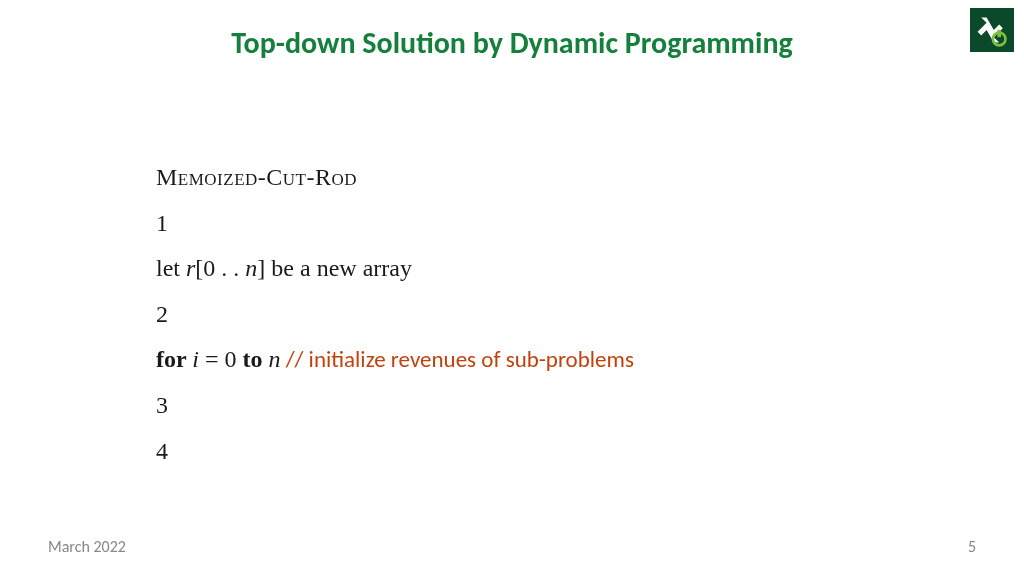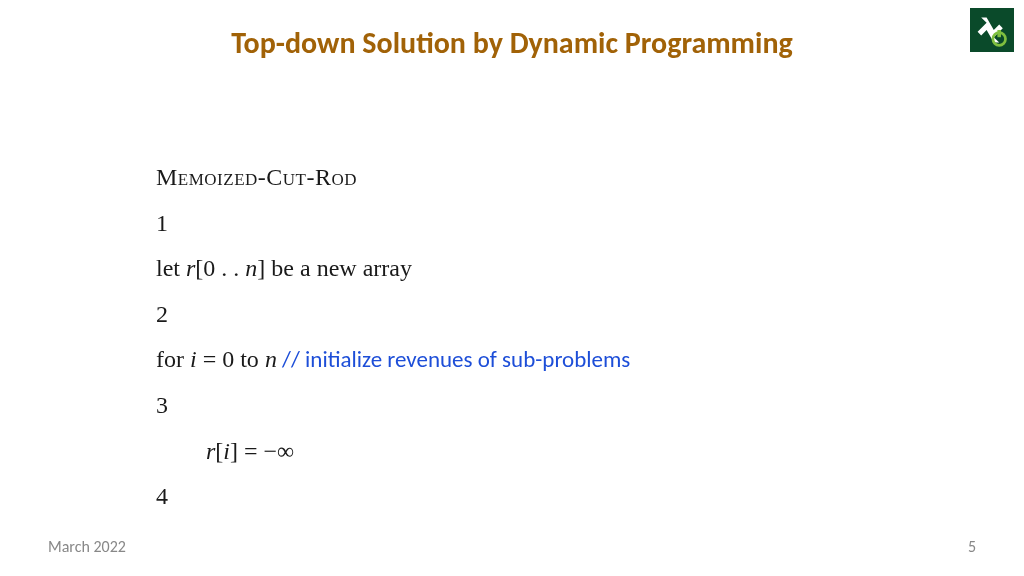--- a/index.html
+++ b/index.html
@@ -24,21 +24,21 @@
     }
     .logo svg { width: 36px; height: 36px; }
     .title {
       position: absolute;
       top: 24px;
       left: 0;
       right: 0;
       text-align: center;
       font-size: 30px;
       font-weight: bold;
-      color: #a16207;
+      color: #15803d;
       padding: 0 100px;
     }
     .pseudocode {
       position: absolute;
       top: 155px;
       left: 156px;
       font-family: 'Times New Roman', serif;
       font-size: 24px;
       color: #1a1a1a;
       line-height: 1.9;
@@ -52,23 +52,23 @@
       align-items: baseline;
       flex-direction: column;
     }
     .line-num {
       width: 40px;
       text-align: left;
       font-family: 'Times New Roman', serif;
     }
     .code-text { }
     .ital { font-style: italic; font-family: 'Times New Roman', serif; }
-    .bold { font-weight: normal; text-align: right; }
+    .bold { font-weight: bold; text-align: right; }
     .comment {
-      color: #1d4ed8;
+      color: #c2410c;
       font-family: Calibri, Arial, sans-serif;
       font-size: 23px;
     }
     .indent { padding-left: 50px; }
     .footer {
       position: absolute;
       bottom: 20px;
       left: 0;
       right: 0;
       display: flex;
@@ -104,21 +104,20 @@
   <div class="code-line">
     <span class="line-num">1</span>
     <span class="code-text"><span>let </span><span class="ital">r</span><span>[0 . . </span><span class="ital">n</span><span>] be a new array</span></span>
   </div>
   <div class="code-line">
     <span class="line-num">2</span>
     <span class="code-text"><span class="bold">for </span><span class="ital">i</span><span>  =  0 </span><span class="bold">to </span><span class="ital">n</span><span class="comment">  // initialize revenues of sub-problems</span></span>
   </div>
   <div class="code-line">
     <span class="line-num">3</span>
-    <span class="code-text indent"><span class="ital">r</span><span>[</span><span class="ital">i</span><span>]  =  −∞</span></span>
   </div>
   <div class="code-line">
     <span class="line-num">4</span>
   </div>
 </div>
 
 <div class="footer">
   <span>March 2022</span>
   <span>5</span>
 </div>

